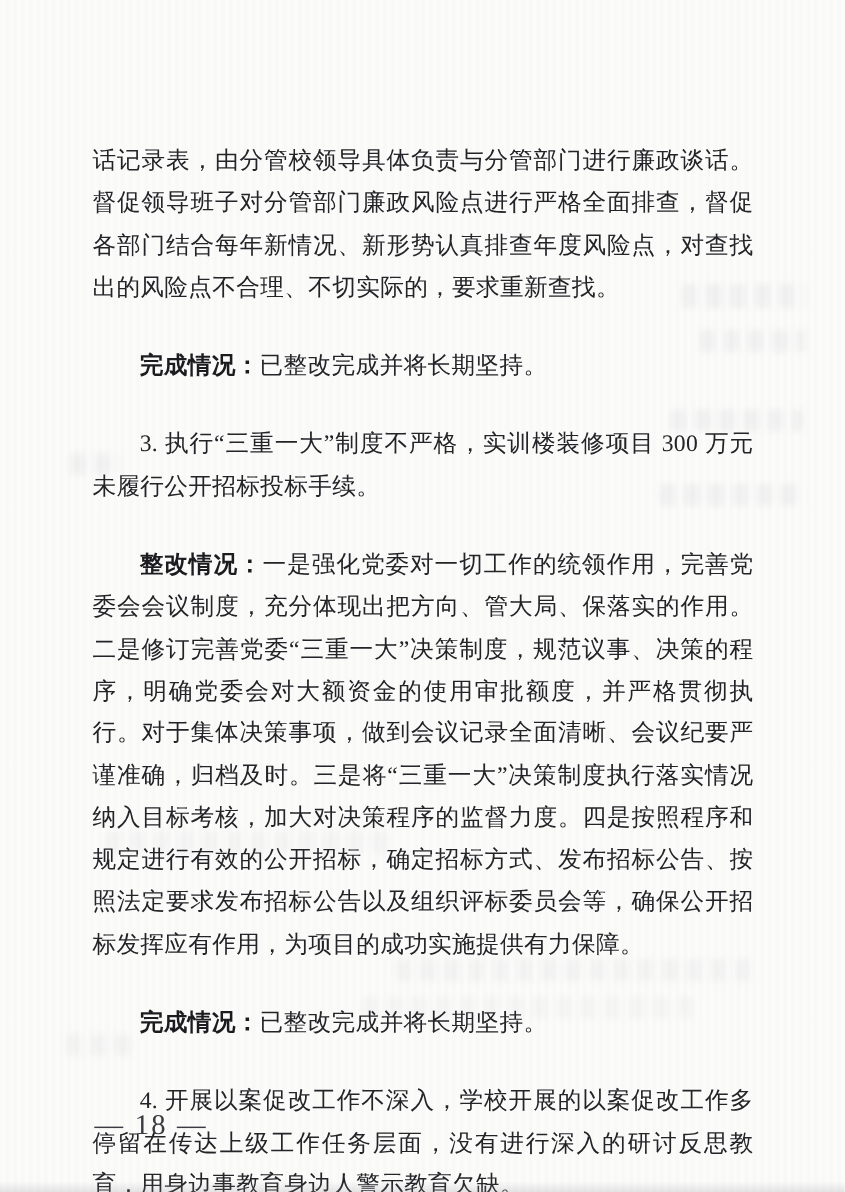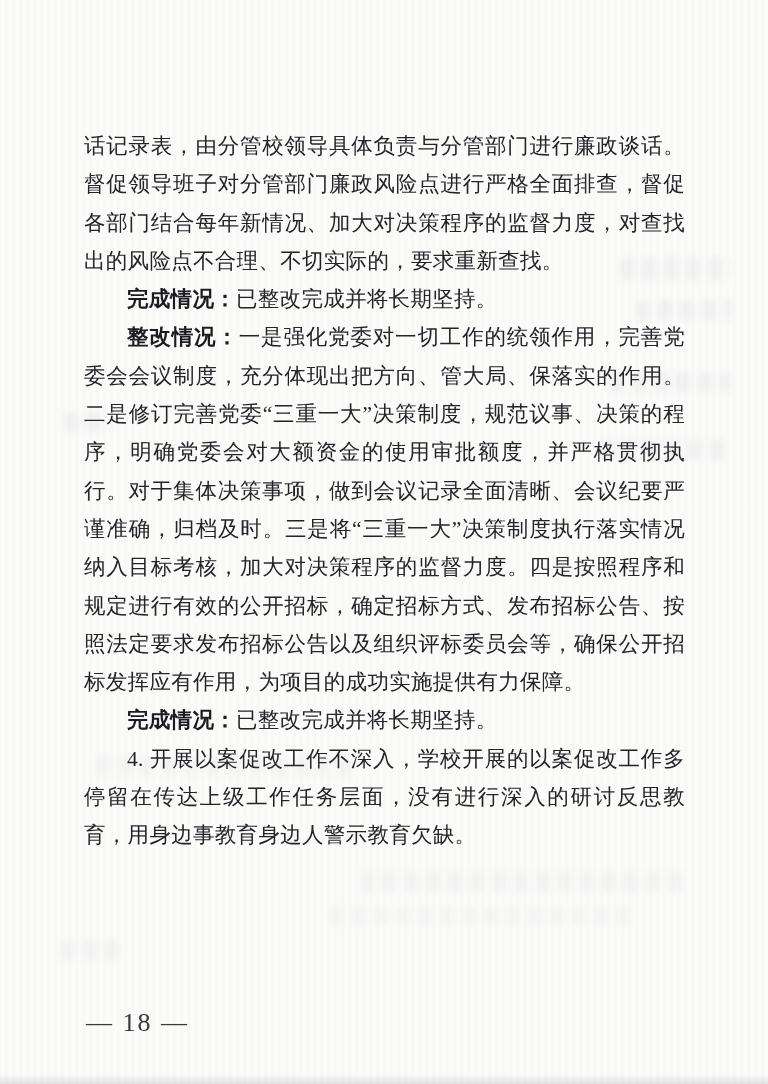--- a/index.html
+++ b/index.html
@@ -42,21 +42,21 @@
     top: 127px;
     left: 84px;
     width: 601px;
     color: #232328;
     font-size: 21.5px;
     line-height: 38.3px;
     text-align: justify;
     letter-spacing: 0.3px;
   }
   .para { margin: 0; }
-  .para.indent { text-indent: 2em; }
+  .para.indent { text-indent: 2em; margin-top: 33px; }
   .para .label {
     font-family: "Liberation Sans", sans-serif;
     font-weight: bold;
     color: #1c1c20;
   }
   .footer {
     position: absolute;
     left: 86px;
     top: 1008px;
     font-size: 26px;
@@ -88,24 +88,25 @@
   .s7 { left: 360px; top: 872px; width: 330px; height: 20px; opacity: 0.10; }
   .s8 { left: 330px; top: 906px; width: 300px; height: 20px; opacity: 0.08; }
   .s9 { left: 60px;  top: 940px; width: 60px;  height: 20px; opacity: 0.10; }
 </style>
 </head>
 <body>
 
 <div class="page">
 
   <div class="content">
-    <p class="para"><span>话记录表，由分管校领导具体负责与分管部门进行廉政谈话。督促领导班子对分管部门廉政风险点进行严格全面排查，督促各部门结合每年新情况、加大对决策程序的监督力度，对查找出的风险点不合理、不切实际的，要求重新查找。</span></p>
+    <p class="para"><span>话记录表，由分管校领导具体负责与分管部门进行廉政谈话。督促领导班子对分管部门廉政风险点进行严格全面排查，督促各部门结合每年新情况、新形势认真排查年度风险点，对查找出的风险点不合理、不切实际的，要求重新查找。</span></p>
 
     <p class="para indent"><span class="label">完成情况：</span><span>已整改完成并将长期坚持。</span></p>
 
+    <p class="para indent"><span>3. 执行“三重一大”制度不严格，实训楼装修项目 300 万元未履行公开招标投标手续。</span></p>
 
     <p class="para indent"><span class="label">整改情况：</span><span>一是强化党委对一切工作的统领作用，完善党委会会议制度，充分体现出把方向、管大局、保落实的作用。二是修订完善党委“三重一大”决策制度，规范议事、决策的程序，明确党委会对大额资金的使用审批额度，并严格贯彻执行。对于集体决策事项，做到会议记录全面清晰、会议纪要严谨准确，归档及时。三是将“三重一大”决策制度执行落实情况纳入目标考核，加大对决策程序的监督力度。四是按照程序和规定进行有效的公开招标，确定招标方式、发布招标公告、按照法定要求发布招标公告以及组织评标委员会等，确保公开招标发挥应有作用，为项目的成功实施提供有力保障。</span></p>
 
     <p class="para indent"><span class="label">完成情况：</span><span>已整改完成并将长期坚持。</span></p>
 
     <p class="para indent"><span>4. 开展以案促改工作不深入，学校开展的以案促改工作多停留在传达上级工作任务层面，没有进行深入的研讨反思教育，用身边事教育身边人警示教育欠缺。</span></p>
 
   </div>
 
   <div class="footer">— 18 —</div>

